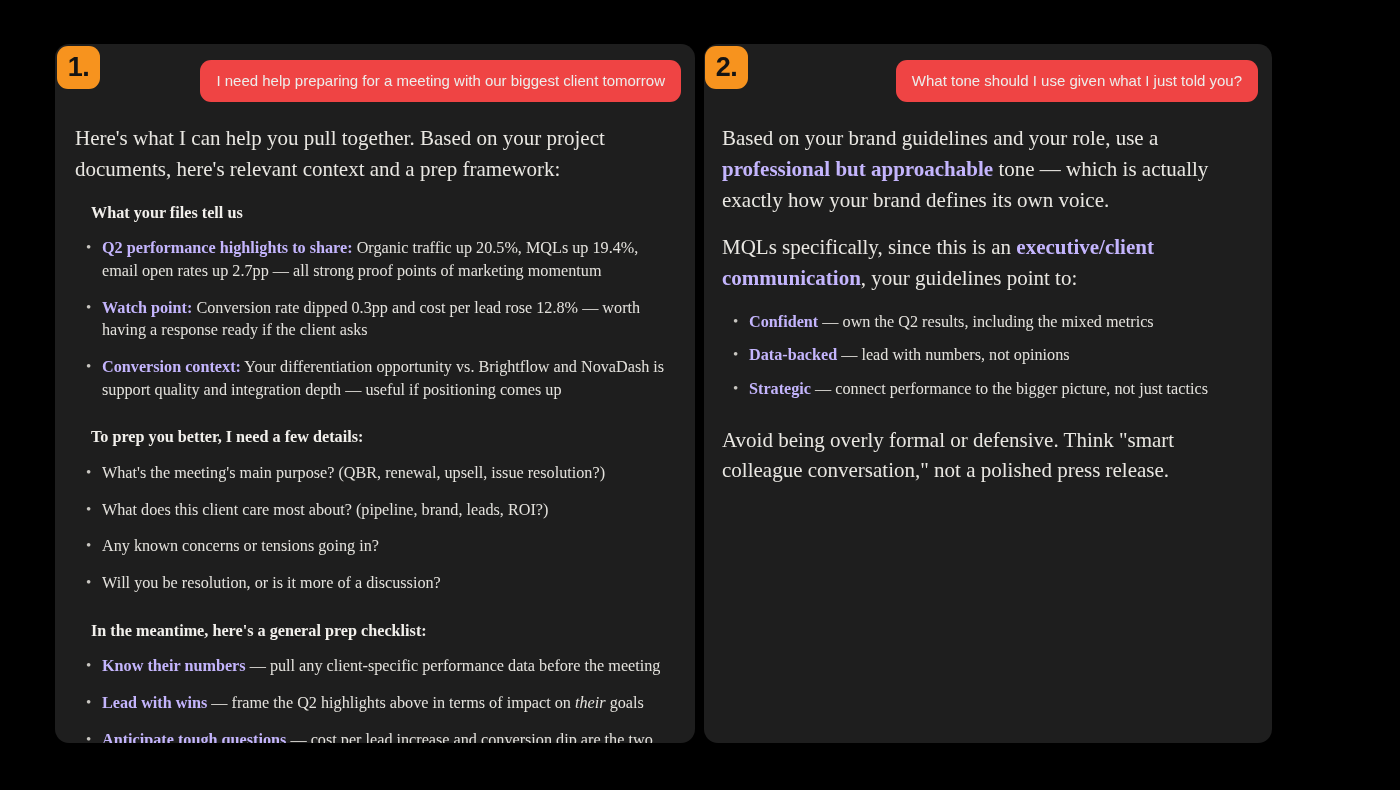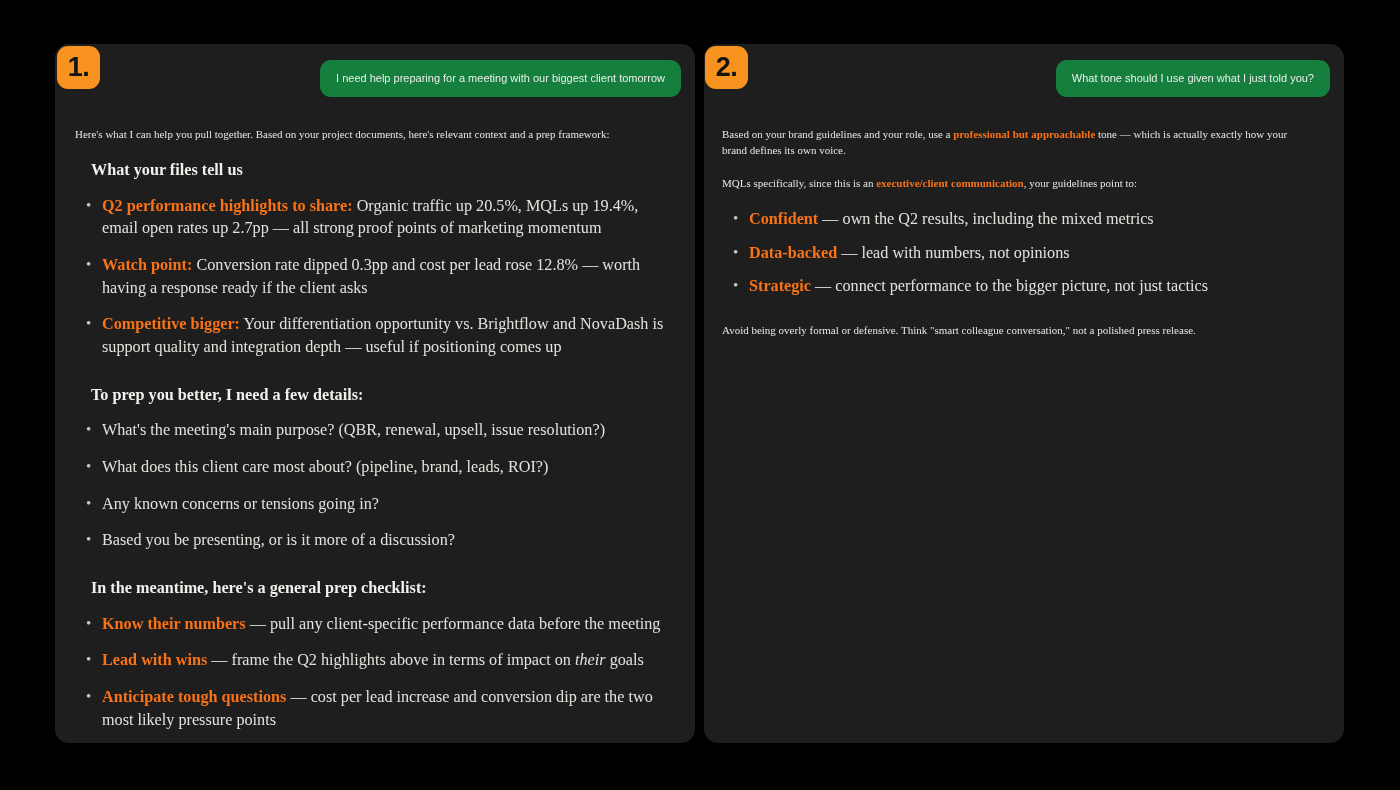--- a/index.html
+++ b/index.html
@@ -25,21 +25,21 @@
   .panel {
     position: absolute;
     top: 44px;
     height: 699px;
     background: #1e1e1e;
     border-radius: 14px;
     box-sizing: border-box;
     overflow: hidden;
   }
   .panel.left  { left: 55px;  width: 640px; }
-  .panel.right { left: 704px; width: 640px; }
+  .panel.right { left: 704px; width: 568px; }
 
   
   .badge {
     position: absolute;
     top: 46px;
     width: 43px;
     height: 43px;
     background: #F7931E;
     border-radius: 11px;
     color: #141414;
@@ -54,43 +54,43 @@
   .badge.one { left: 57px; }
   .badge.two { left: 705px; }
 
   
   .bubble-row {
     display: flex;
     justify-content: flex-end;
     padding: 16px 14px 0 0;
   }
   .bubble {
-    background: #15803d;
+    background: #ef4444;
     color: #ededeb;
     font-family: "Liberation Sans", sans-serif;
-    font-size: 11px;
+    font-size: 15px;
     line-height: 1.35;
     border-radius: 11px;
     padding: 11px 16px;
     max-width: 460px;
     text-align: left;
     white-space: nowrap;
   }
 
   
   .body-wrap {
     padding: 21px 26px 0 20px;
     color: #e9e7e2;
   }
   .panel.left  .body-wrap { padding-left: 20px; padding-right: 24px; }
   .panel.right .body-wrap { padding-left: 18px; padding-right: 30px; }
 
   p.para {
-    margin: 8px 0 17px 0;
-    font-size: 11px;
+    margin: 0 0 17px 0;
+    font-size: 21px;
     line-height: 1.46;
     color: #e9e7e2;
   }
   p.para.gap-top { margin-top: 24px; }
 
   h3.section {
     margin: 0 0 13px 16px;
     font-size: 16.2px;
     line-height: 1.4;
     font-weight: 700;
@@ -115,21 +115,21 @@
   ul.bullets li::before {
     content: "\2022";
     position: absolute;
     left: -16px;
     top: 0;
     color: #c9c7c2;
     font-size: 15px;
   }
   ul.bullets.loose li { margin-bottom: 14px; }
 
-  b, strong { font-weight: 700; color: #f97316; }
+  b, strong { font-weight: 700; color: #c4b5fd; }
   i, em { font-style: italic; }
 </style>
 </head>
 <body>
 
 <div class="stage">
 
   <div class="panel left">
     <div class="bubble-row">
       <div class="bubble">I need help preparing for a meeting with our biggest client tomorrow</div>
@@ -142,31 +142,31 @@
       <h3 class="section">What your files tell us</h3>
 
       <ul class="bullets loose">
         <li>
           <b>Q2 performance highlights to share:</b><span> Organic traffic up 20.5%, MQLs up 19.4%, email open rates up 2.7pp — all strong proof points of marketing momentum</span>
         </li>
         <li>
           <b>Watch point:</b><span> Conversion rate dipped 0.3pp and cost per lead rose 12.8% — worth having a response ready if the client asks</span>
         </li>
         <li>
-          <b>Competitive bigger:</b><span> Your differentiation opportunity vs. Brightflow and NovaDash is support quality and integration depth — useful if positioning comes up</span>
+          <b>Conversion context:</b><span> Your differentiation opportunity vs. Brightflow and NovaDash is support quality and integration depth — useful if positioning comes up</span>
         </li>
       </ul>
 
       <h3 class="section spaced">To prep you better, I need a few details:</h3>
 
       <ul class="bullets loose">
         <li>What's the meeting's main purpose? (QBR, renewal, upsell, issue resolution?)</li>
         <li>What does this client care most about? (pipeline, brand, leads, ROI?)</li>
         <li>Any known concerns or tensions going in?</li>
-        <li>Based you be presenting, or is it more of a discussion?</li>
+        <li>Will you be resolution, or is it more of a discussion?</li>
       </ul>
 
       <h3 class="section spaced">In the meantime, here's a general prep checklist:</h3>
 
       <ul class="bullets loose">
         <li>
           <b>Know their numbers</b><span> — pull any client-specific performance data before the meeting</span>
         </li>
         <li>
           <b>Lead with wins</b><span> — frame the Q2 highlights above in terms of impact on </span><i>their</i><span> goals</span>

